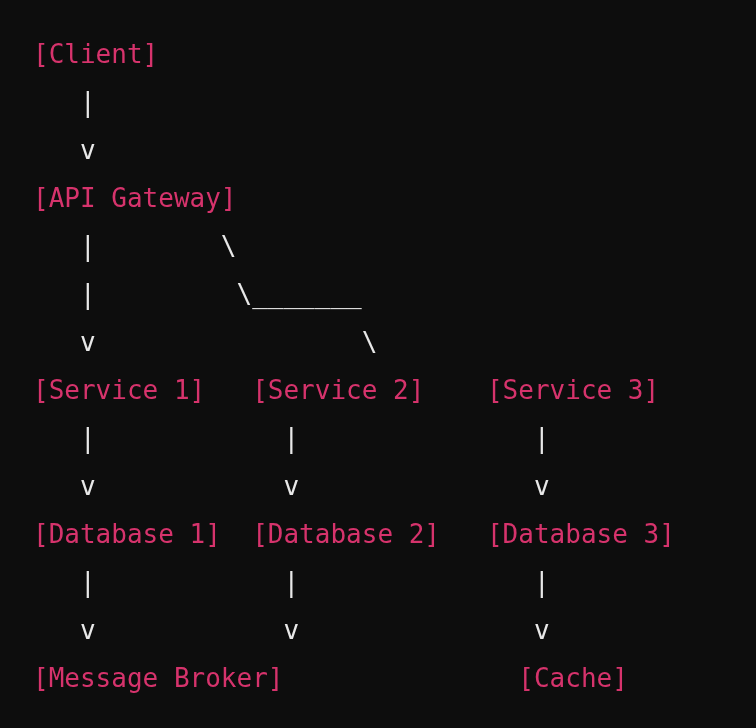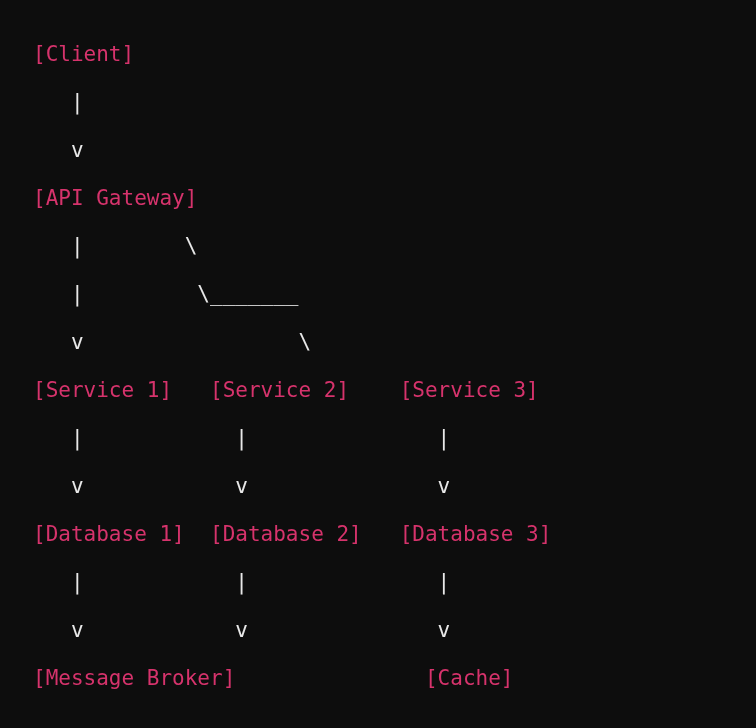--- a/index.html
+++ b/index.html
@@ -20,21 +20,21 @@
     height: 728px;
     padding: 0;
     box-sizing: border-box;
   }
   .ascii-canvas {
     position: absolute;
     left: 33px;
     top: 30px;
     white-space: pre;
     font-family: "DejaVu Sans Mono", "Liberation Mono", monospace;
-    font-size: 21px;
+    font-size: 26px;
     line-height: 48px;
     letter-spacing: 0px;
     -webkit-font-smoothing: antialiased;
   }
   .ascii-row {
     display: block;
     height: 48px;
     white-space: pre;
   }
   .node-label {

